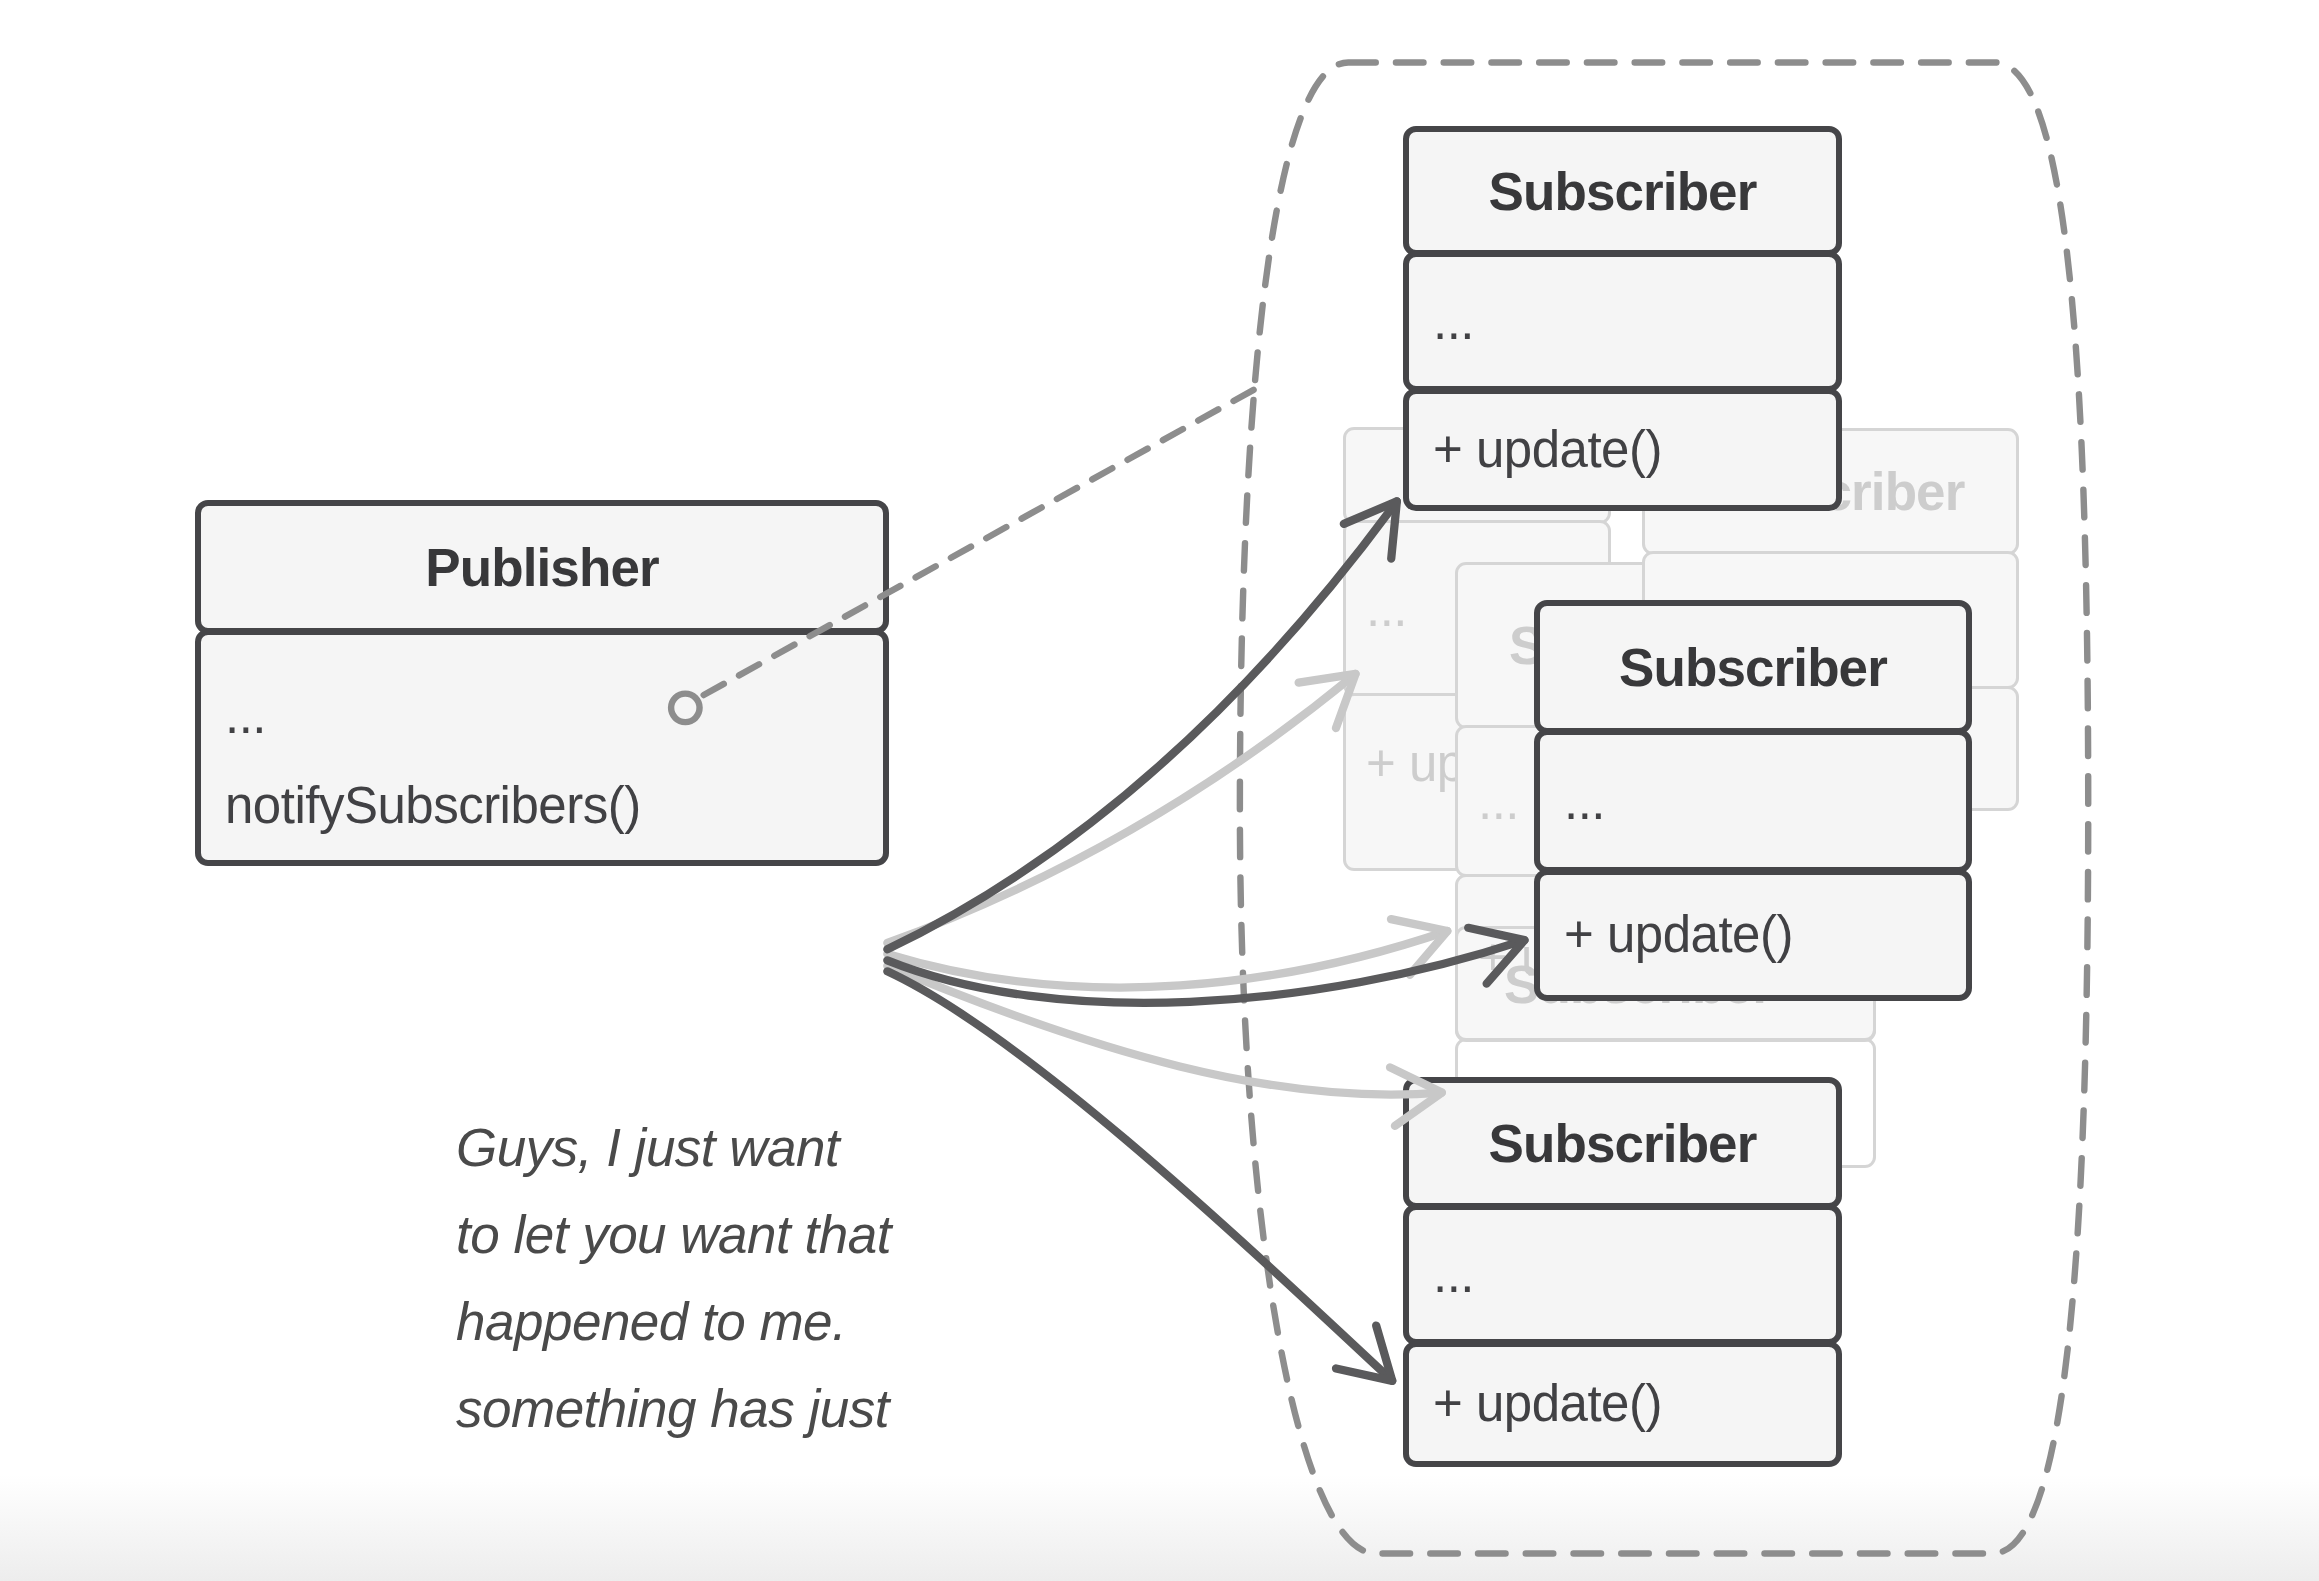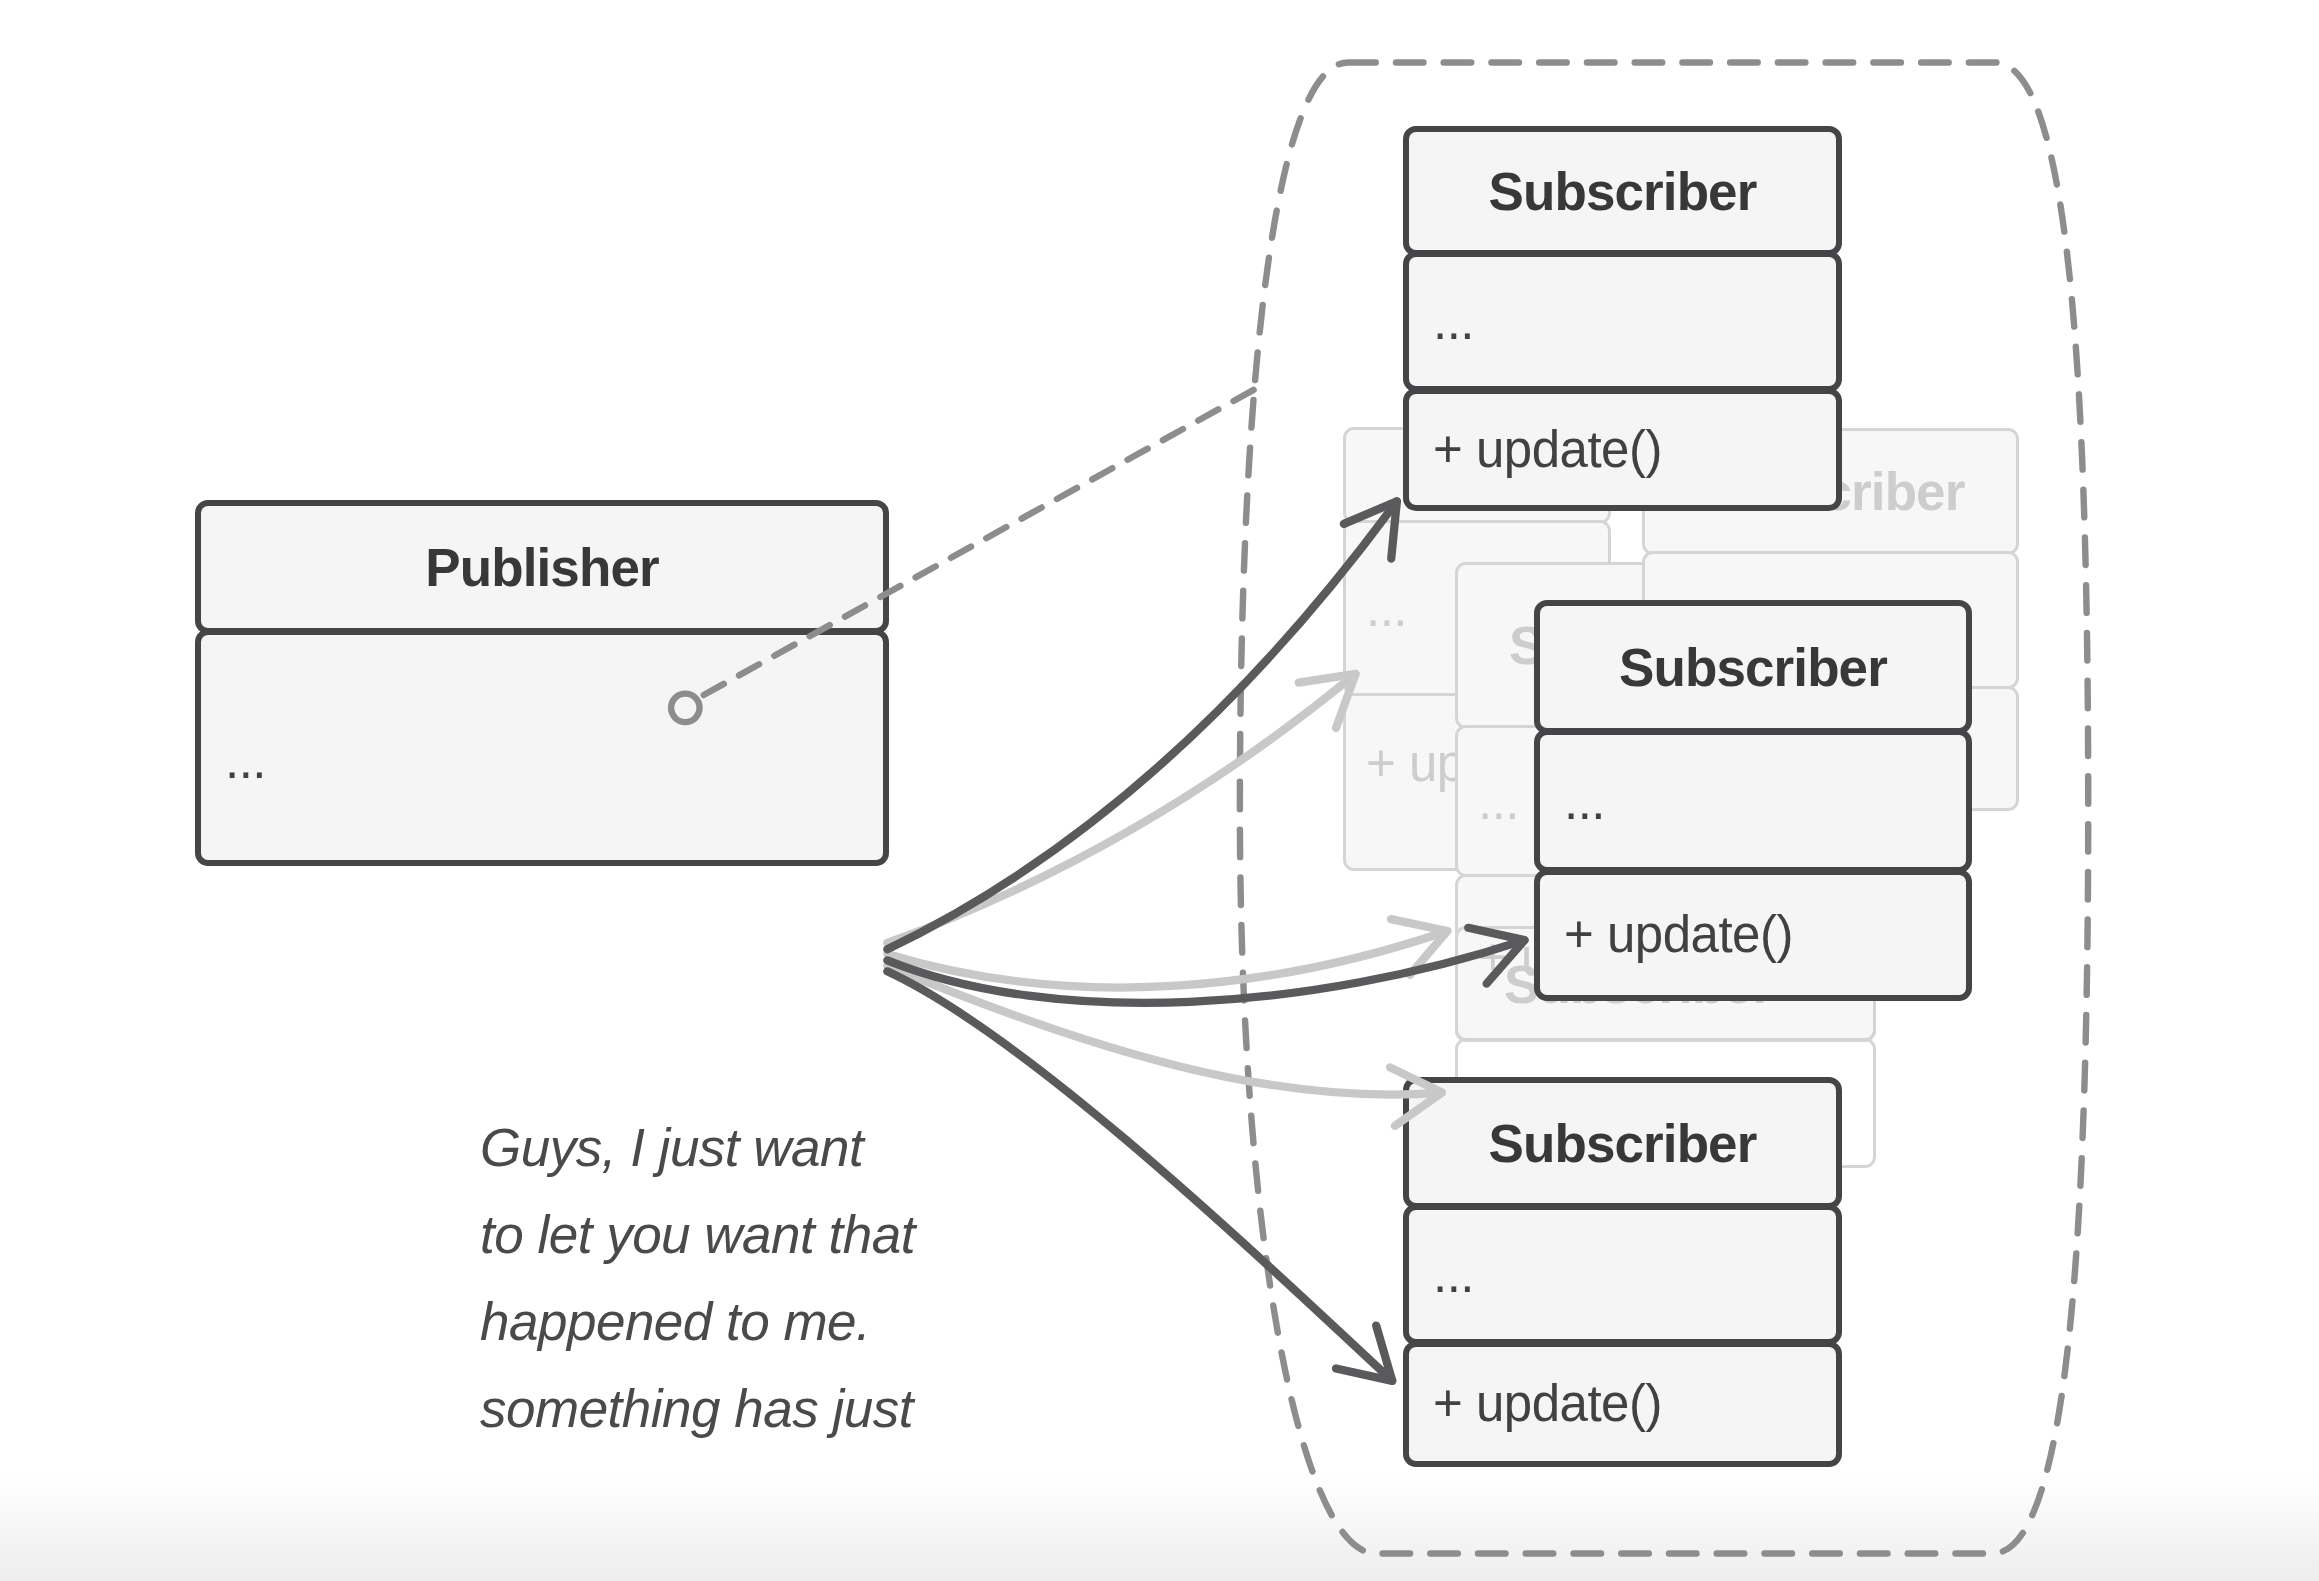--- a/index.html
+++ b/index.html
@@ -22,21 +22,21 @@
               font-size:53px;letter-spacing:-0.9px;color:var(--title);}
   .cell.methods{flex-direction:column;align-items:flex-start;justify-content:center;
                 line-height:90px;padding-top:26px;}
   .ghost .cell{border:3.7px solid var(--ghost-line);border-radius:11px;
                background:var(--ghost-fill);color:var(--ghost-text);padding-left:20px;}
   .ghost .cell + .cell{margin-top:-3.7px;}
   .ghost .cell.title{padding-left:0;color:var(--ghost-text);}
   .ghost.hollow .cell{background:transparent;}
   .z1{z-index:1}.z2{z-index:2}.z3{z-index:3}.z4{z-index:4}
   .dark{z-index:10}
-  .speech{position:absolute;left:480px;top:1104px;z-index:12;font-style:italic;
+  .speech{position:absolute;left:456px;top:1104px;z-index:12;font-style:italic;
           font-size:53px;line-height:87px;color:var(--speech);letter-spacing:-0.5px;}
   svg.overlay{position:absolute;left:0;top:0;z-index:20;pointer-events:none;}
   .pad50{padding-left:46px!important;justify-content:flex-start!important;}
   .pad56{padding-left:51px!important;justify-content:flex-start!important;}
   .padB{padding-bottom:37px;}
 </style>
 </head>
 <body>
 
 <div class="stage">
@@ -63,20 +63,21 @@
 
   <div class="cbox ghost hollow z4" style="left:1455px;top:926px;width:421px;">
     <div class="cell title pad50" style="height:116px;">Subscriber</div>
     <div class="cell" style="height:130px;"></div>
   </div>
 
   <div class="cbox dark" style="left:195px;top:500px;width:694px;">
     <div class="cell title" style="height:134px;">Publisher</div>
     <div class="cell methods" style="height:237px;">
       <div>...</div>
+      <div>notifySubscribers()</div>
     </div>
   </div>
 
   <div class="cbox dark" style="left:1403px;top:126px;width:439px;">
     <div class="cell title" style="height:130px;">Subscriber</div>
     <div class="cell" style="height:141px;">...</div>
     <div class="cell" style="height:123px;">+ update()</div>
   </div>
 
   <div class="cbox dark" style="left:1534px;top:600px;width:438px;">

